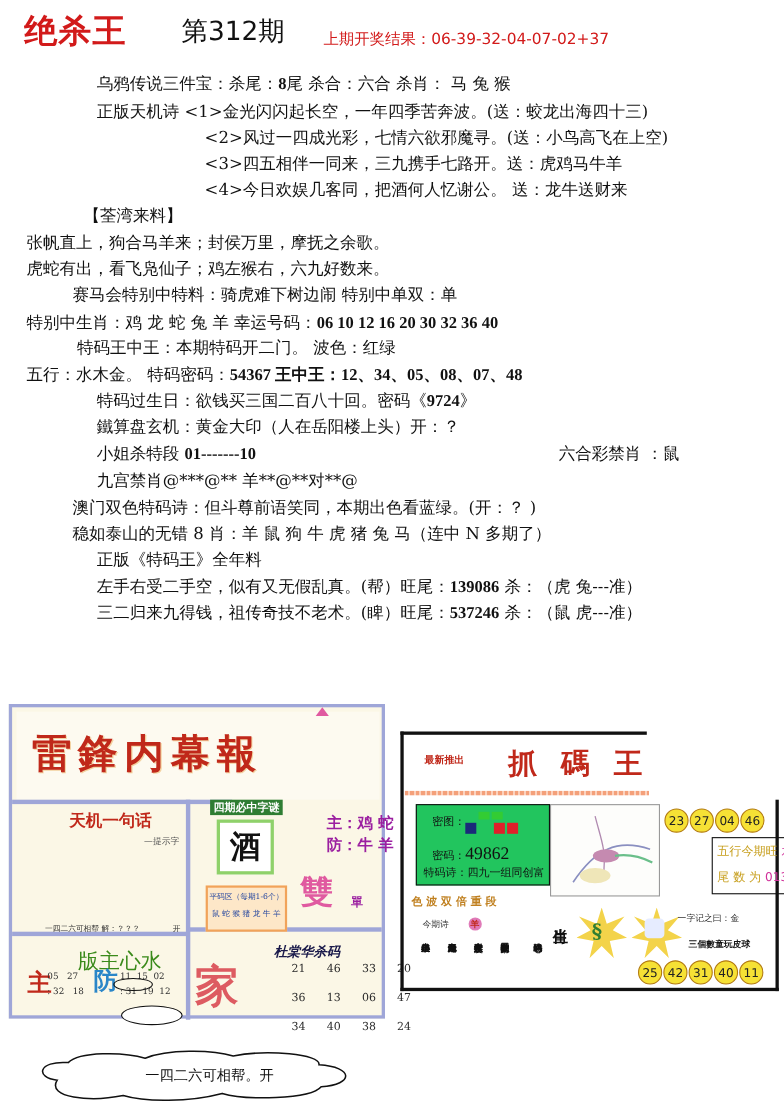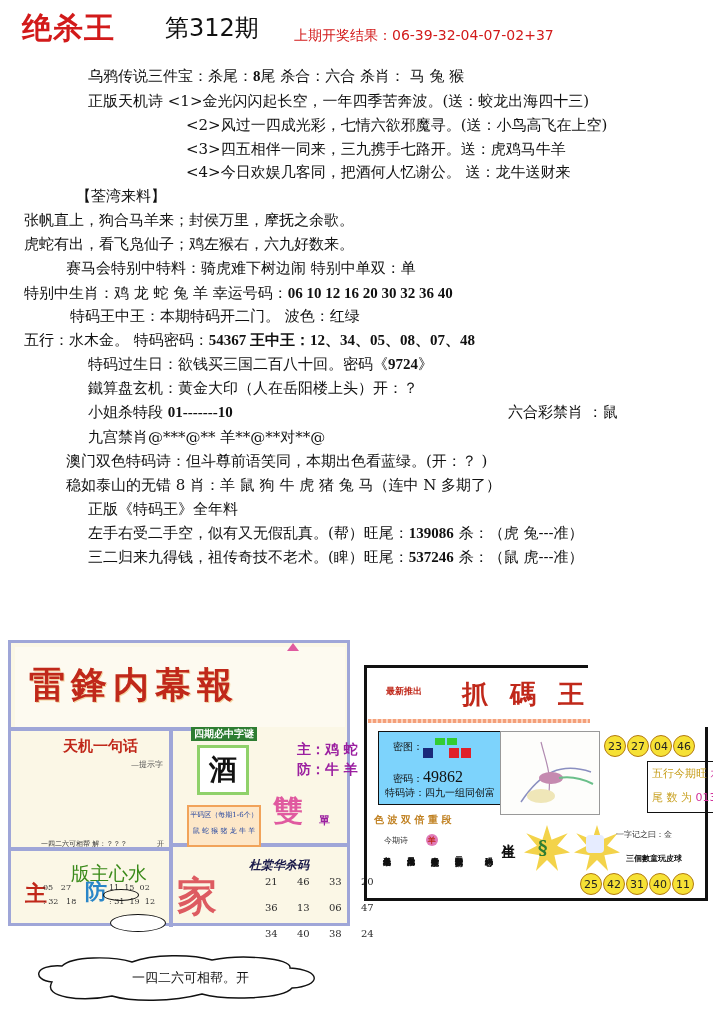--- a/index.html
+++ b/index.html
@@ -40,21 +40,21 @@
 
   
   .rp { left: 364px; top: 665px; width: 344px; height: 201px; background:#fff; }
   .rp-topbar { position:absolute; left: 0; top: 0; width: 224px; height: 3px; background: #111; }
   .rp-leftbar { position:absolute; left: 0; top: 0; width: 3px; height: 236px; background: #111; }
   .rp-bottombar { position:absolute; left: 0; top: 233px; width: 344px; height: 3px; background: #111; }
   .rp-rightbar { position:absolute; left: 341px; top: 62px; width: 3px; height: 174px; background: #111; }
   .rp-new { position:absolute; left: 22px; top: 20px; font-size: 9px; color: #c0281a; font-weight: bold; }
   .rp-logo { position:absolute; left: 98px; top: 12px; font-size: 26px; color: #c0281a; font-weight: bold; letter-spacing: 22px; }
   .rp-stripe { position:absolute; left: 4px; top: 54px; width: 222px; height: 4px; background: repeating-linear-gradient(90deg, #f4a07a 0 3px, #fbd2be 3px 5px); }
-  .mi-box { position:absolute; left: 14px; top: 66px; width: 120px; height: 72px; border: 1px solid #111; background:#7dd3fc; font-size: 10px; color:#111;padding-left:25px; }
+  .mi-box { position:absolute; left: 14px; top: 66px; width: 120px; height: 72px; border: 1px solid #111; background:#22c55e; font-size: 10px; color:#111; }
   .bird-box { position:absolute; left: 136px; top: 66px; width: 98px; height: 82px; border: 1px solid #999; background: #fdfdfb; }
   .ball { display:inline-flex; width: 20px; height: 20px; border-radius: 50%; background: #f6e135; border: 1.5px solid #b27a10; align-items:center; justify-content:center; font-family: "DejaVu Sans", sans-serif; font-size: 11px; color: #222; margin-right: 1px; }
   .wx-box { position:absolute; left: 240px; top: 96px; width: 96px; height: 52px; border: 1px solid #111; font-family: "DejaVu Sans", sans-serif; font-size: 11px; line-height: 24px; padding-left: 4px; box-sizing: border-box; margin-left: 43px; }
   .sxs-head { position:absolute; left: 10px; top: 148px; font-size: 10px; color: #c08020; font-weight: bold; }
   .jinrishi { position:absolute; left: 20px; top: 170px; font-size: 8px; color:#333; }
   .poem-cols { position:absolute; left: 18px; top: 186px; display:flex; gap: 14px; font-size: 8px; color:#111; line-height: 10px; font-weight: bold; }
   .poem-col { writing-mode: vertical-rl; text-orientation: upright; }
   .shengxiao { position:absolute; left: 136px; top: 168px; font-size: 14px; font-weight: bold; color:#111; writing-mode: vertical-rl; }
   .star { position:absolute; width: 46px; height: 46px; background: #f3d34a; clip-path: polygon(50% 0,60% 32%,95% 18%,72% 45%,100% 60%,66% 66%,74% 100%,50% 76%,26% 100%,34% 66%,0 60%,28% 45%,5% 18%,40% 32%); }
   .yizi { position:absolute; left: 252px; top: 164px; font-size: 8px; color:#333; }

